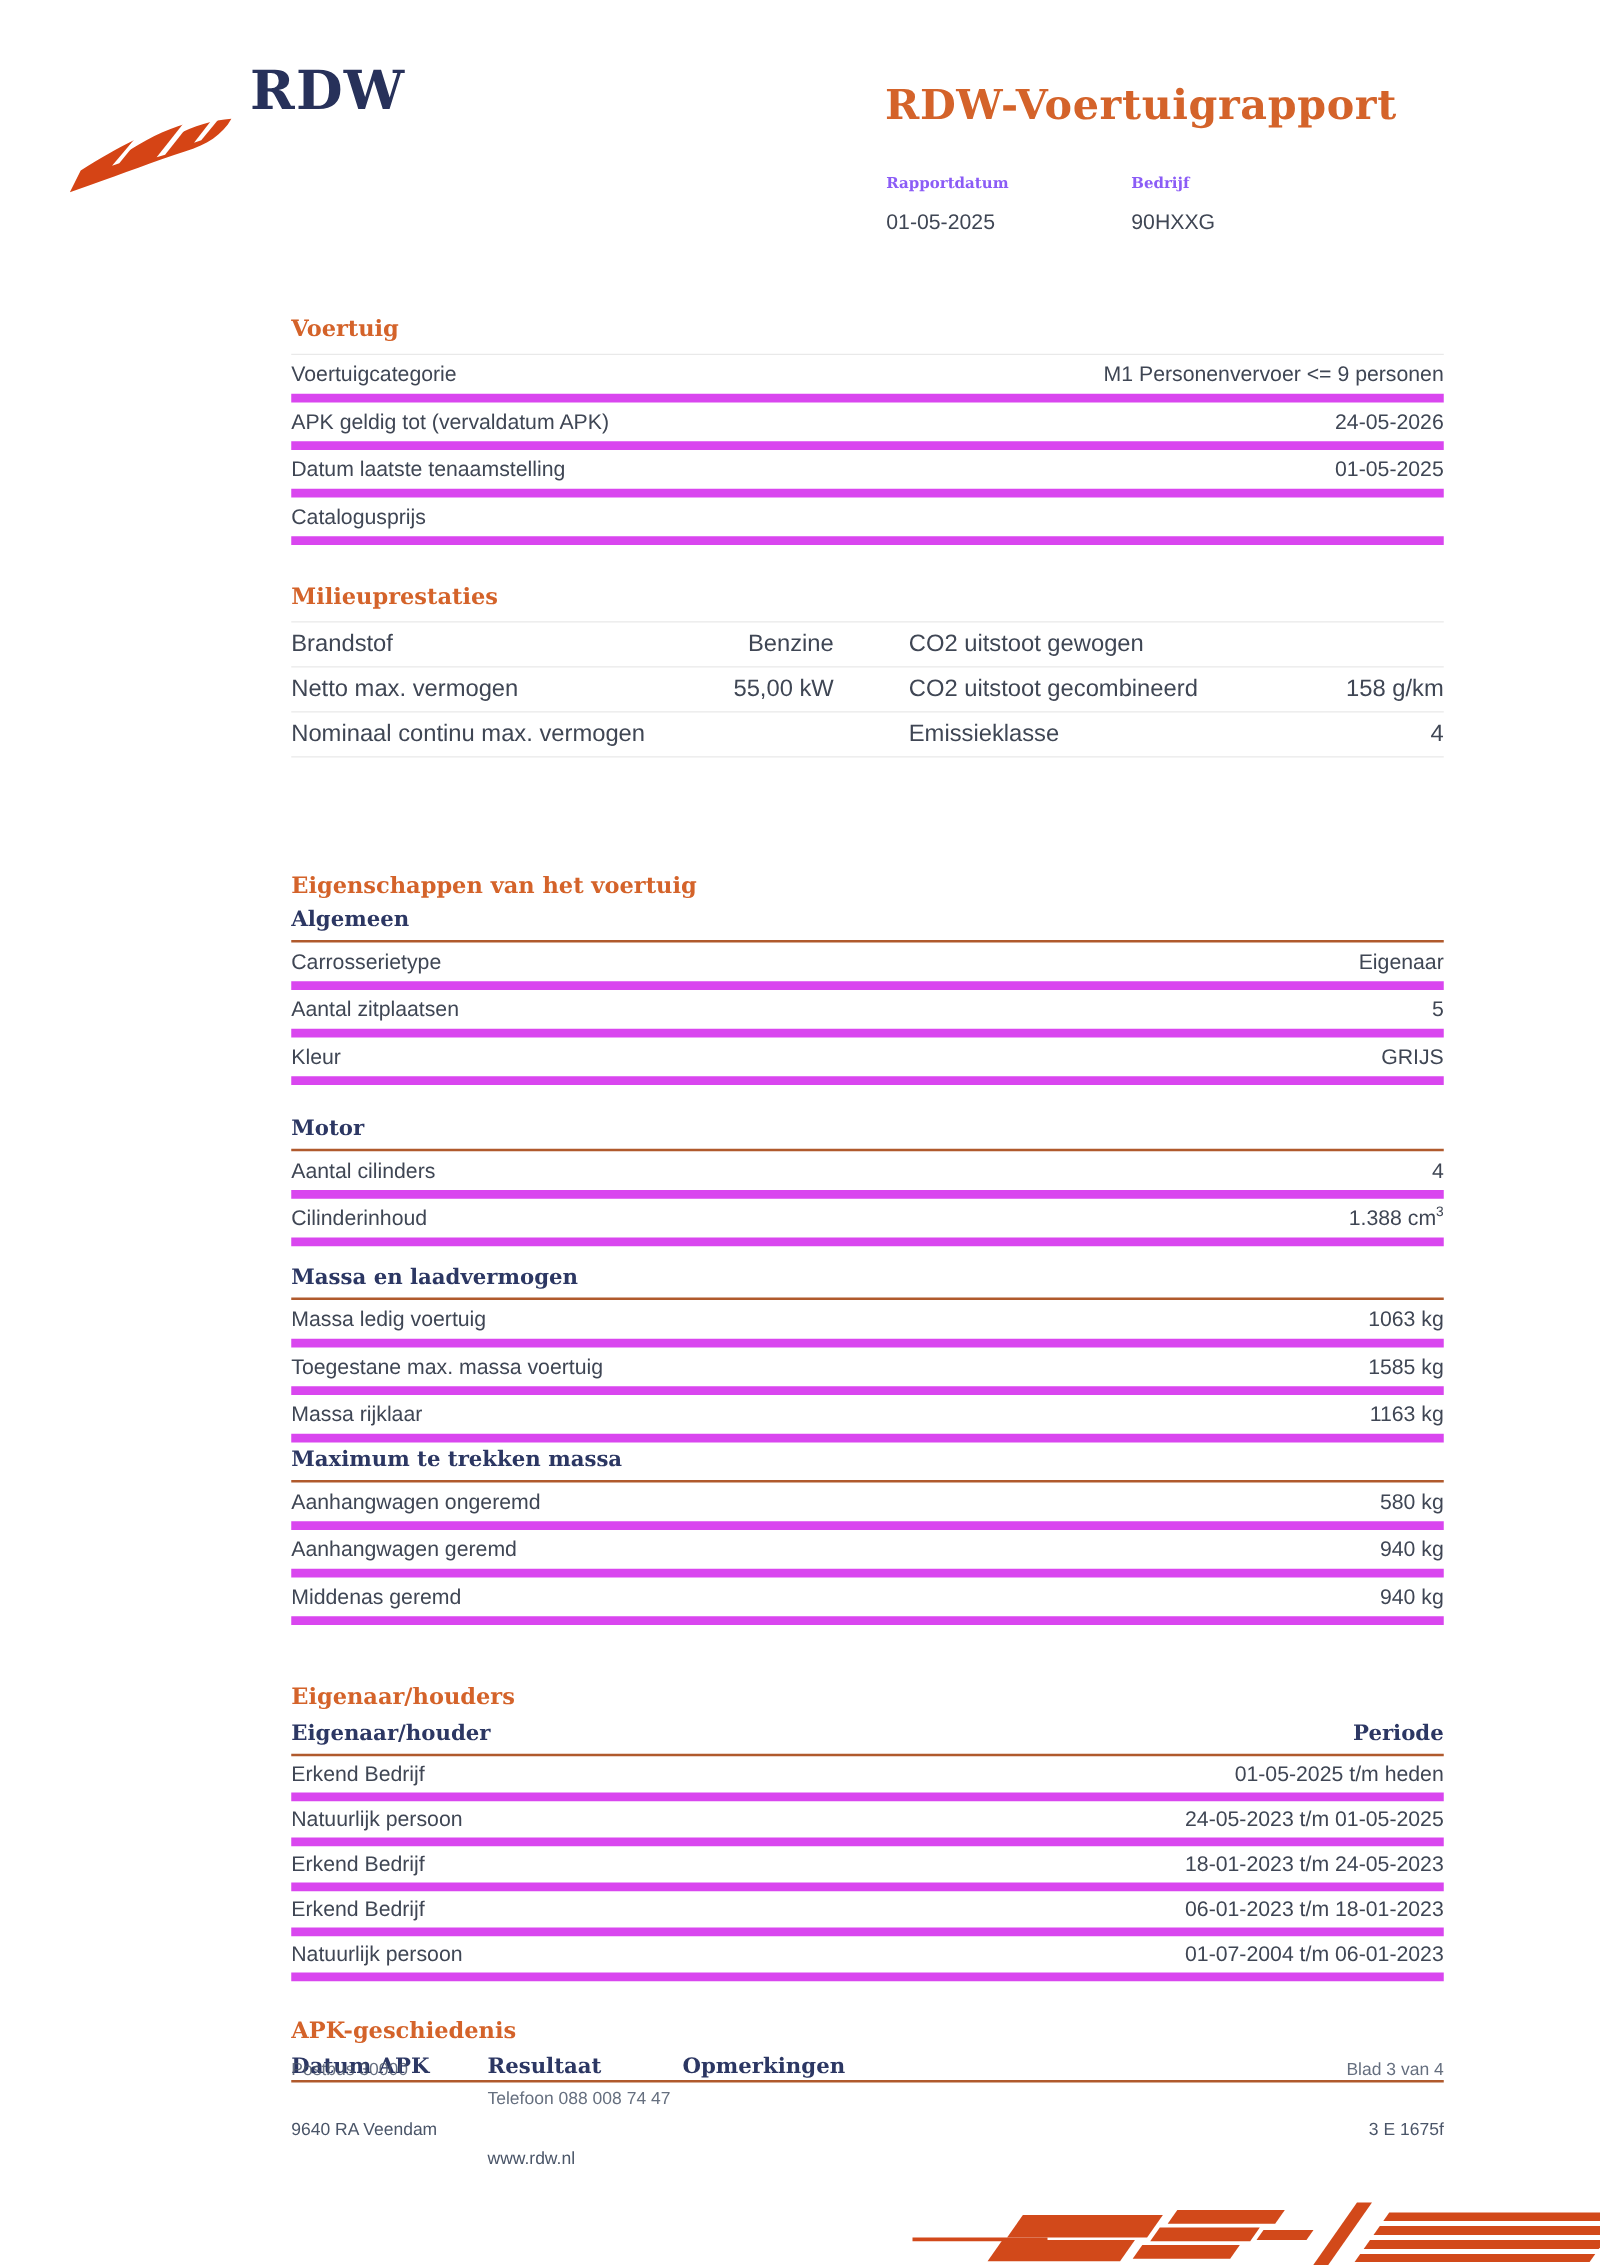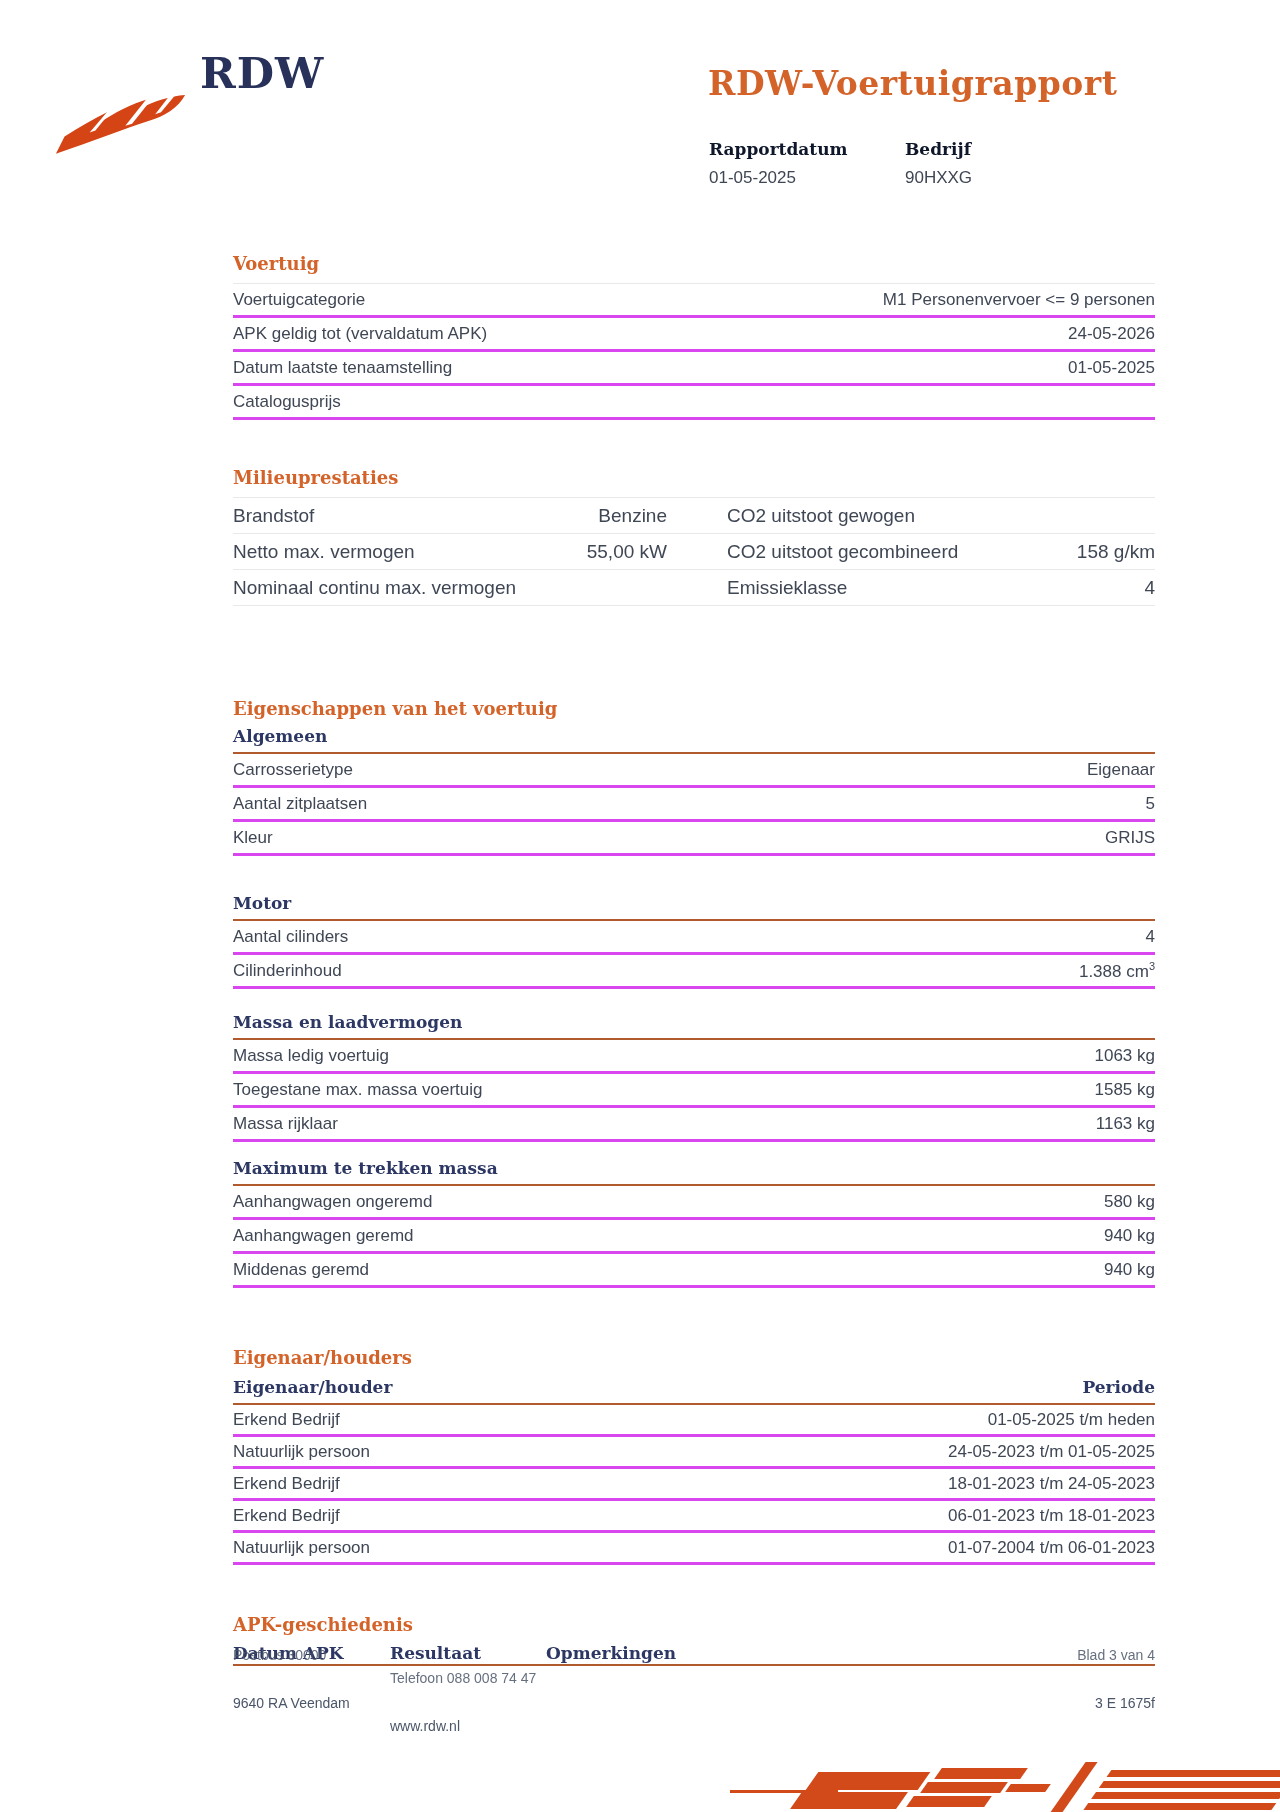--- a/index.html
+++ b/index.html
@@ -15,35 +15,35 @@
     font-family:"DejaVu Serif",serif;font-weight:bold;font-size:43px;
     color:#27315a;letter-spacing:1px;
   }
   .doc-title{
     position:absolute;left:708px;top:64px;
     font-family:"DejaVu Serif",serif;font-weight:bold;font-size:33px;
     color:#d4632a;letter-spacing:.5px;white-space:nowrap;
   }
   .meta-label{
     position:absolute;top:139px;
-    font-family:"DejaVu Serif",serif;font-weight:bold;font-size:17px;color:#0f172a;
+    font-family:"DejaVu Serif",serif;font-weight:bold;font-size:12px;color:#8b5cf6;
   }
   .meta-value{position:absolute;top:168px;font-size:17px;color:#3f4654;}
   .pos-rapport{left:709px;} .pos-kenteken{left:905px;}
 
   
   .sec{position:absolute;left:233px;width:922px;}
   .h-orange{font-family:"DejaVu Serif",serif;font-weight:bold;font-size:18px;color:#d4632a;}
   .h-navy{font-family:"DejaVu Serif",serif;font-weight:bold;font-size:17px;color:#2c3763;}
   .rule-orange{height:2px;background:#b05a2d;margin-top:6px;}
   .tbl{border-top:1px solid #e9e9e9;}
   .tbl.no-top{border-top:none;}
   .row{
     display:flex;justify-content:space-between;align-items:center;
-    height:31px;border-bottom:3px solid #d946ef;font-size:17px;
+    height:31px;border-bottom:7px solid #d946ef;font-size:17px;
   }
   .row .lab{white-space:nowrap;}
   .row .val{text-align:right;white-space:nowrap;}
   .val sup{font-size:11px;}
   
   .m-row{display:flex;align-items:center;height:35px;border-bottom:1px solid #e9e9e9;font-size:19px;}
   .m-l1{width:297px;} .m-v1{width:137px;text-align:right;} .m-gap{width:60px;}
   .m-l2{width:283px;} .m-v2{flex:1;text-align:right;}
   
   .cols-2{display:flex;justify-content:space-between;}

